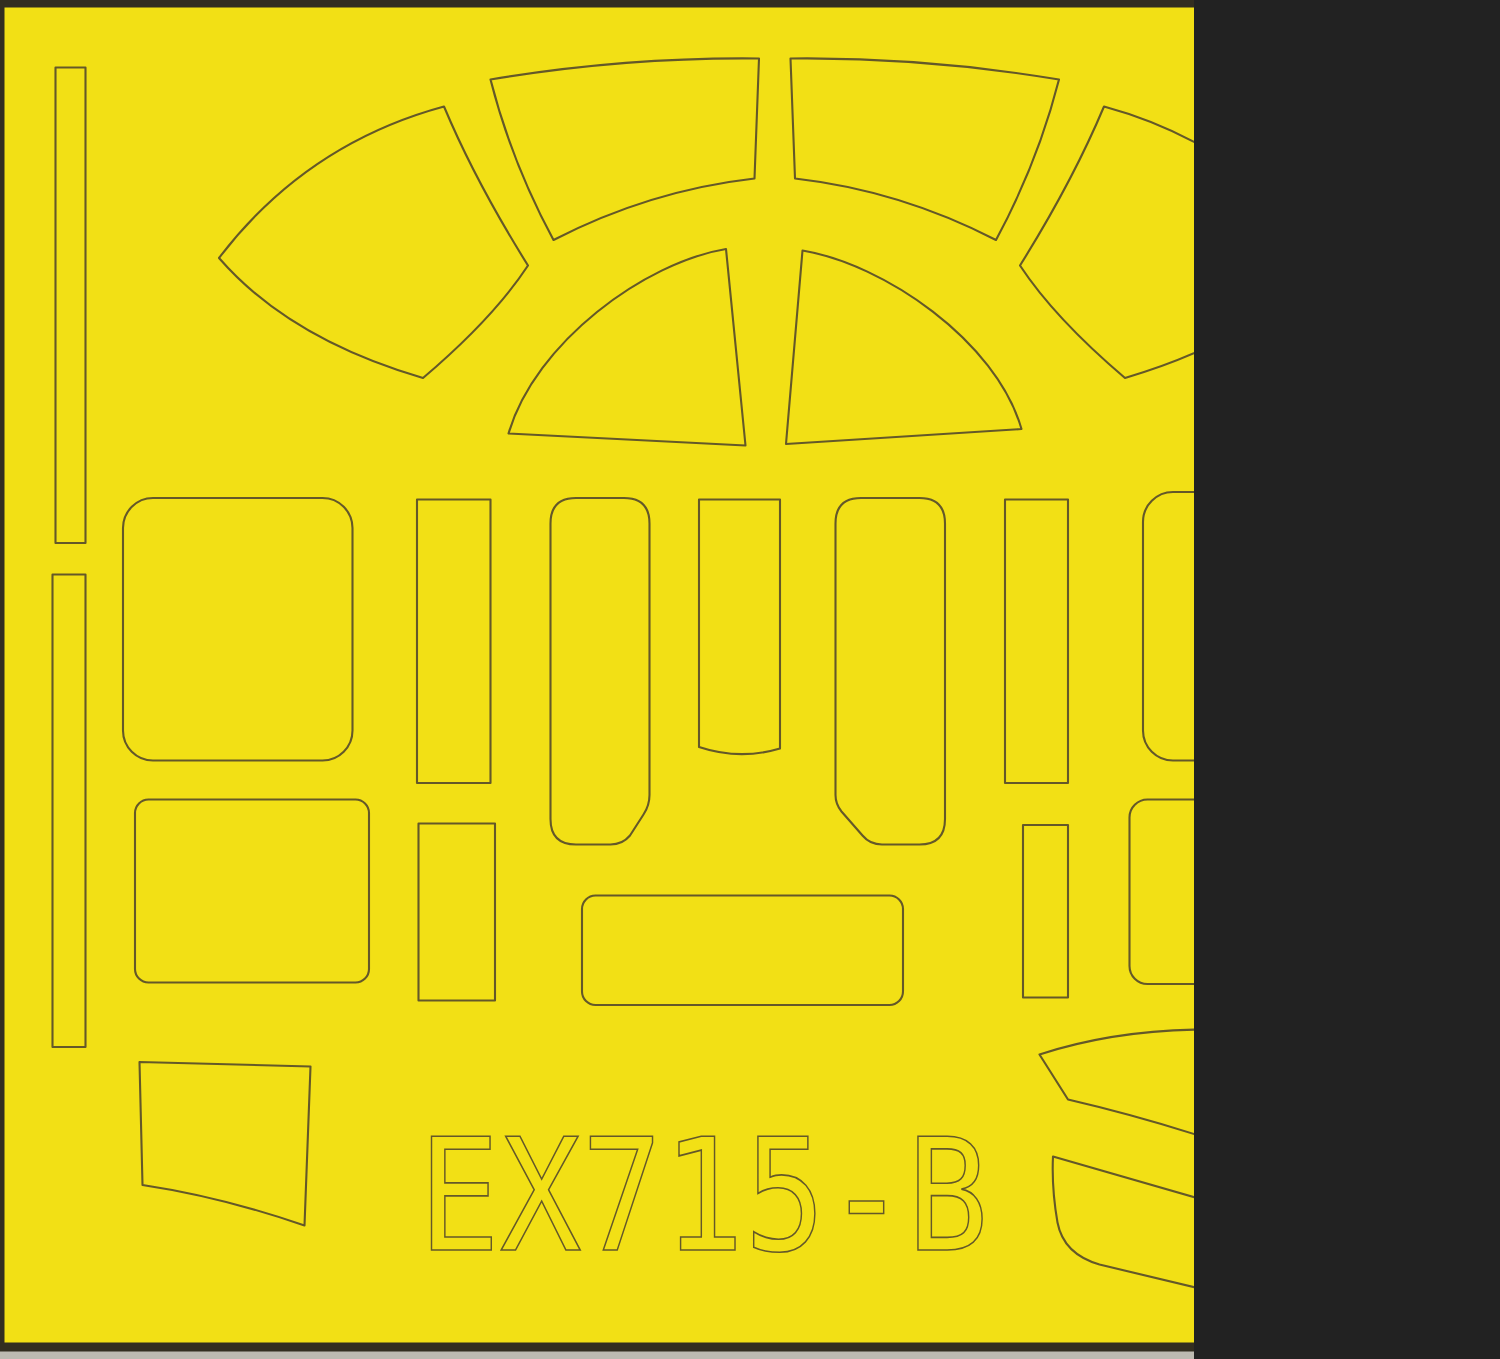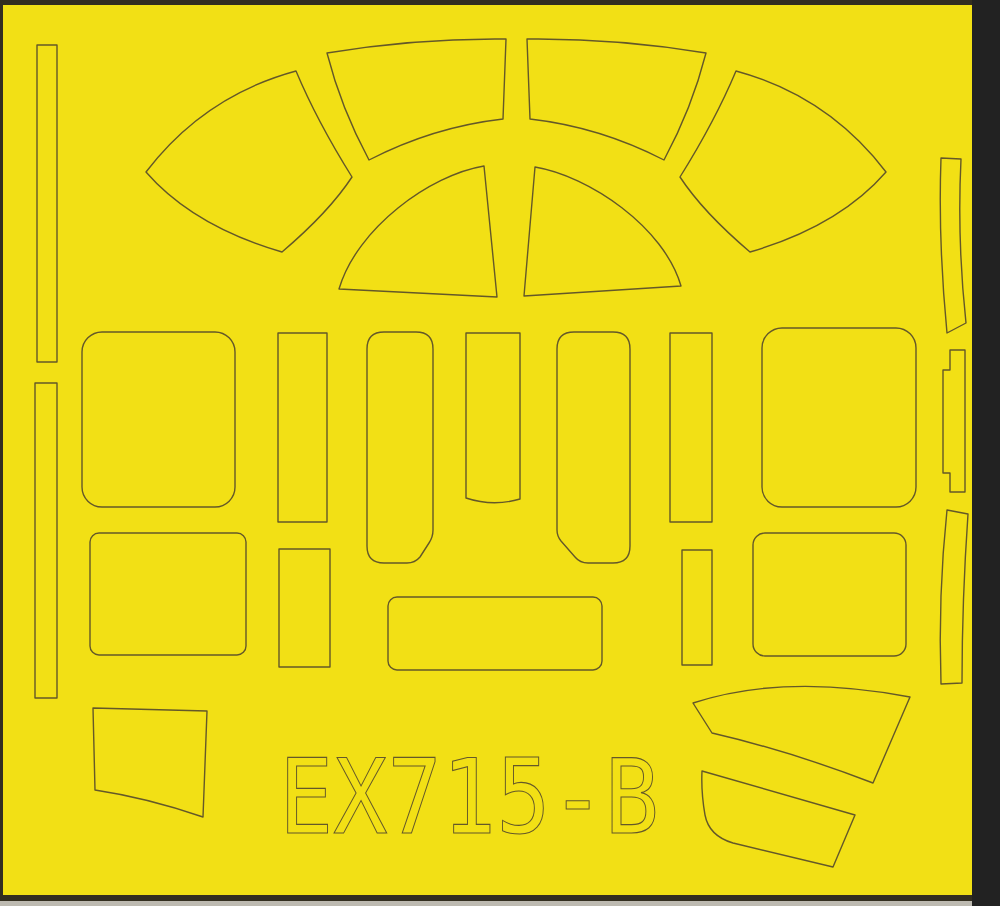--- a/index.html
+++ b/index.html
@@ -4,21 +4,21 @@
 <style>
   :root{
     --tape-yellow:#F2E015;
     --cut-line:#645829;
     --edge-dark:#332E20;
     --edge-light:#BDBAB1;
   }
   html,body{margin:0;padding:0;background:#222;}
   .photo{
     position:relative;
-    width:972px;height:906px;
+    width:796px;height:906px;
     font-family:"DejaVu Sans","Liberation Sans",sans-serif;
     background:var(--edge-dark);
     overflow:hidden;
   }
   svg{display:block;}
   .sheet-bg{fill:var(--tape-yellow);}
   .edge-light-strip{fill:var(--edge-light);}
   .cut{
     fill:none;
     stroke:var(--cut-line);

